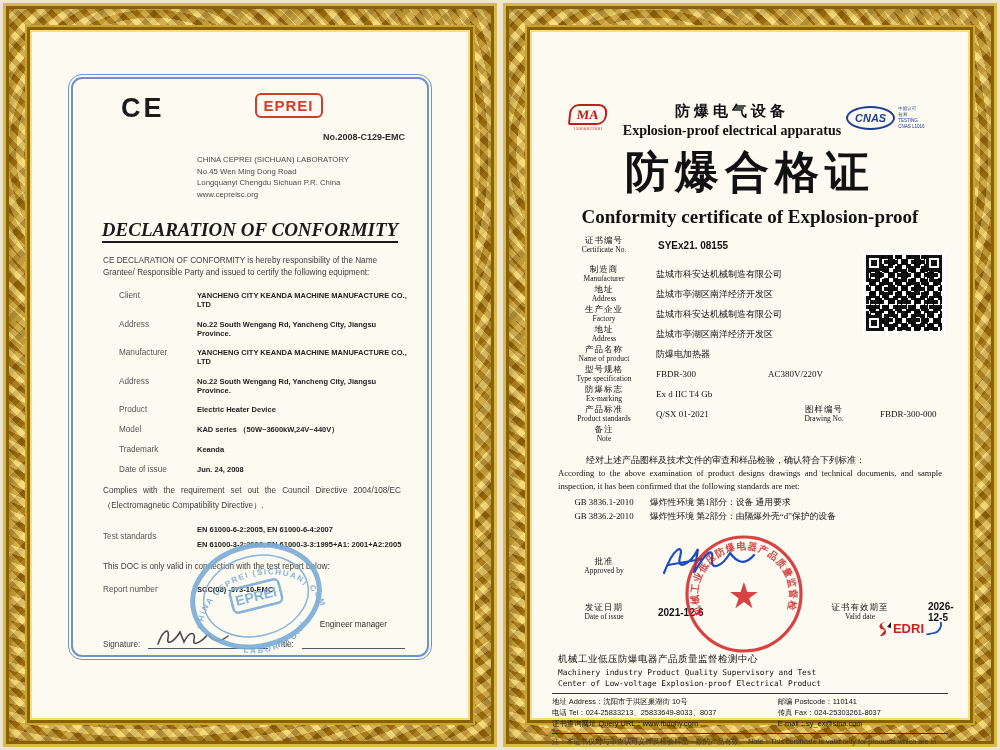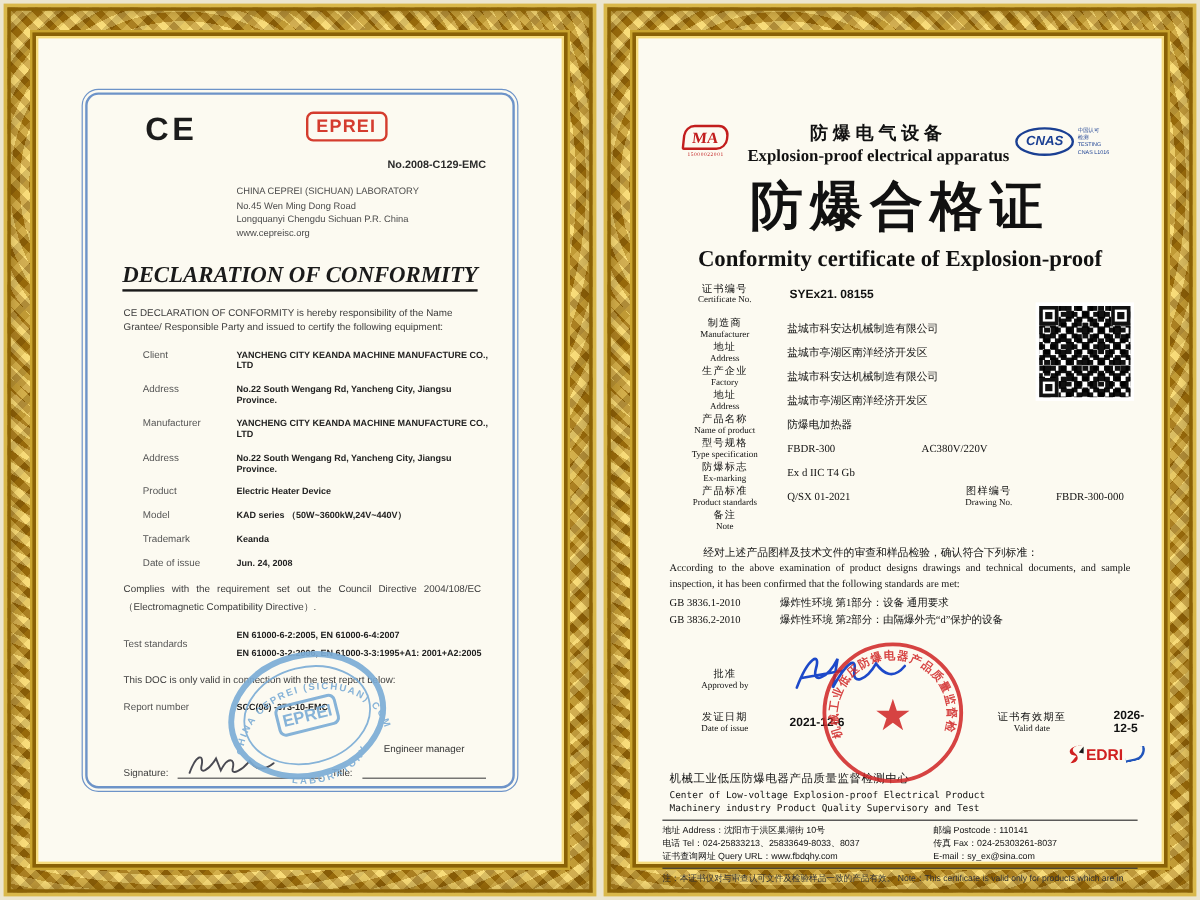--- a/index.html
+++ b/index.html
@@ -97,32 +97,32 @@
       repeating-conic-gradient(#111 0% 25%, #fff 0% 50%) 3px 4px/13px 13px;
     background-blend-mode:multiply;}
   .finder{position:absolute;width:16px;height:16px;border:3px solid #111;background:#fff;box-sizing:border-box;}
   .finder::after{content:"";position:absolute;inset:2px;background:#111;}
   .f-tl{left:0;top:0}.f-tr{right:0;top:0}.f-bl{left:0;bottom:0}
   .confirm{margin-top:10px;line-height:1.45;}
   .confirm .c1{font-size:9px;padding-left:28px;}
   .confirm .c2{font-size:8.6px;text-align:justify;}
   .stds{margin-top:3px;}
   .std{display:flex;font-size:8.8px;line-height:1.6;}
-  .std .code{width:92px;flex:0 0 92px;}
+  .std .code{width:92px;flex:0 0 92px;text-align:center;}
   .approved{display:grid;grid-template-columns:92px 1fr;align-items:center;margin-top:26px;height:34px;}
-  .dates{display:grid;grid-template-columns:92px 150px 120px 1fr;align-items:center;margin-top:8px;}
+  .dates{display:grid;grid-template-columns:92px 150px 120px 1fr;align-items:center;margin-top:18px;}
   .dval{font-size:10px;font-weight:bold;font-family:"Liberation Sans",sans-serif;padding-left:8px;}
   .org{margin-top:30px;}
   .org-cn{font-size:9.5px;font-family:"Liberation Sans",sans-serif;letter-spacing:.5px;}
   .org-en{font-size:7.8px;font-family:"DejaVu Sans Mono",monospace;line-height:1.35;margin-top:2px;}
   .rline{border:none;border-top:1.2px solid #333;margin:4px -6px 0 -6px;}
   .finfo{display:grid;grid-template-columns:57% 43%;font-size:7.4px;line-height:1.5;margin:2px -6px 0 -6px;font-family:"Liberation Sans",sans-serif;}
   .fnote{font-size:7.2px;margin:3px -6px 0 -6px;color:#333;font-family:"Liberation Sans",sans-serif;white-space:nowrap;overflow:hidden;}
   .red-stamp{position:absolute;left:150px;top:500px;opacity:.85;}
-  .sedri{position:absolute;right:13px;top:588px;display:flex;align-items:center;}
+  .sedri{position:absolute;right:25px;top:588px;display:flex;align-items:center;}
   .sedri-text{color:#d02020;font-weight:bold;font-size:13px;font-family:"Liberation Sans",sans-serif;}
   .sedri-swoosh{width:16px;height:9px;border-bottom:2px solid #2255bb;border-right:2px solid #2255bb;border-radius:0 0 10px 0;transform:rotate(-12deg);margin-left:1px;}
   .approval-sig{margin-left:4px;margin-top:-10px;}
 </style>
 </head>
 <body>
 
 <div class="panel">
   <div class="frame"></div>
   <div class="paper">
@@ -376,22 +376,22 @@
         <div class="rl">
           <div class="cn">证书有效期至</div>
           <div class="en">Valid date</div>
         </div>
         <div class="dval">2026-12-5</div>
       </div>
 
       <div class="org">
         <div class="org-cn">机械工业低压防爆电器产品质量监督检测中心</div>
         <div class="org-en">
+          <div>Machinery industry Product Quality Supervisory and Test</div>
           <div>Center of Low-voltage Explosion-proof Electrical Product</div>
-          <div>Machinery industry Product Quality Supervisory and Test</div>
         </div>
       </div>
 
       <hr class="rline">
       <div class="finfo">
         <div>地址 Address：沈阳市于洪区巢湖街 10号</div>
         <div>邮编 Postcode：110141</div>
         <div>电话 Tel：024-25833213、25833649-8033、8037</div>
         <div>传真 Fax：024-25303261-8037</div>
         <div>证书查询网址 Query URL：www.fbdqhy.com</div>

